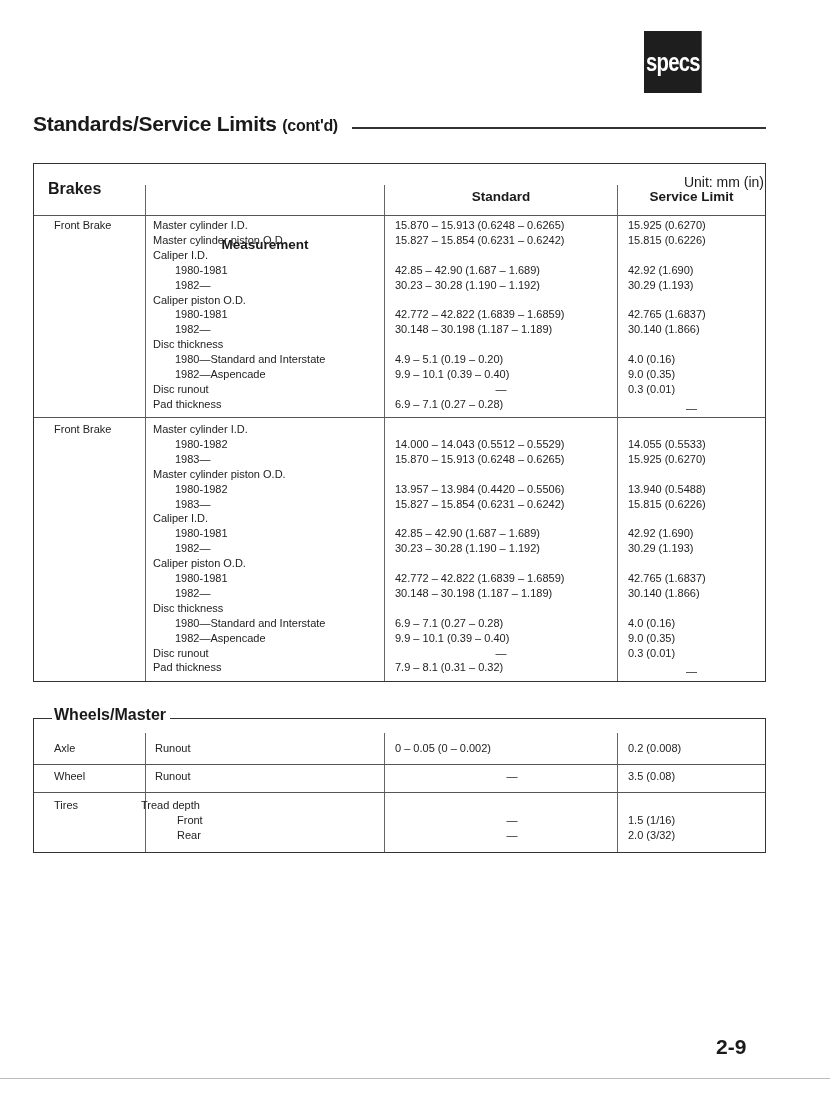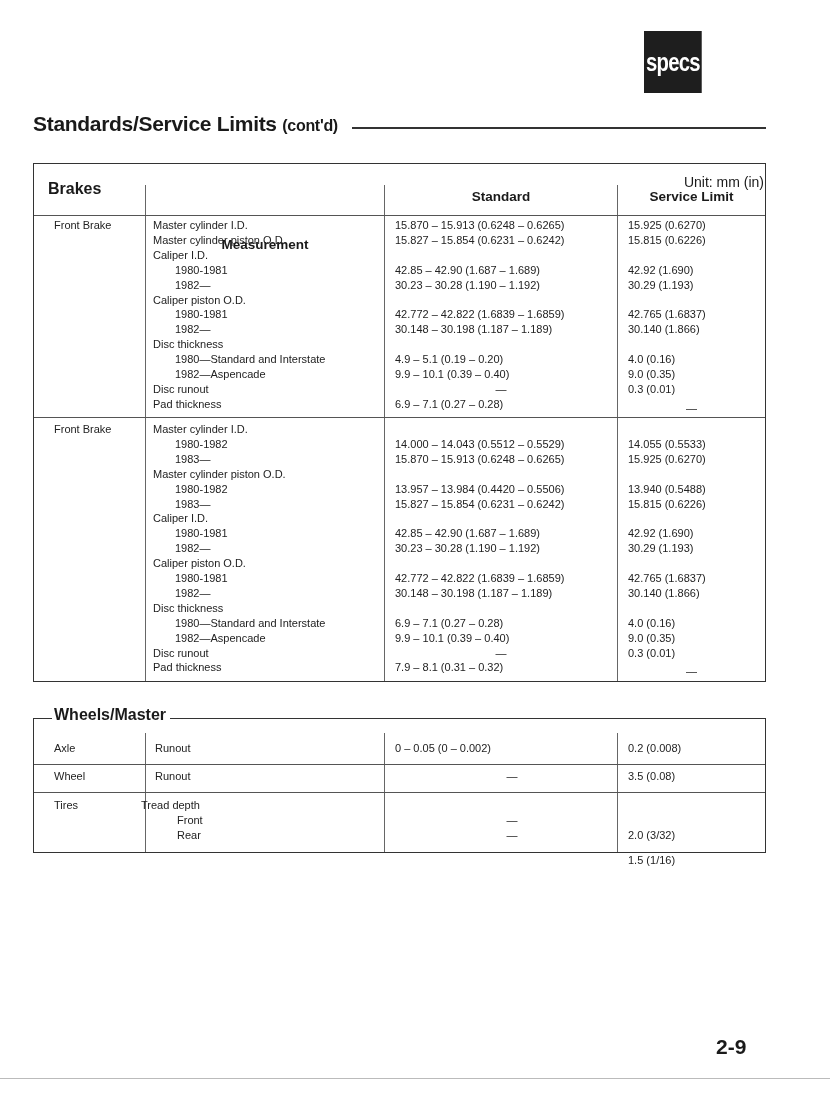--- a/index.html
+++ b/index.html
@@ -173,17 +173,17 @@
 <div class="abs cell" style="left:155px; top:769px;">Runout</div>
 <div class="abs cell center" style="left:385px; width:254px; top:769px;">—</div>
 <div class="abs cell" style="left:628px; top:769px;">3.5 (0.08)</div>
 
 <div class="abs cell" style="left:54px; top:798px;">Tires</div>
 <div class="abs cell" style="left:141px; top:798px;">Tread depth</div>
 <div class="abs cell" style="left:177px; top:813px;">Front</div>
 <div class="abs cell" style="left:177px; top:828px;">Rear</div>
 <div class="abs cell center" style="left:385px; width:254px; top:813px;">—</div>
 <div class="abs cell center" style="left:385px; width:254px; top:828px;">—</div>
-<div class="abs cell" style="left:628px; top:813px;margin-top:40px;">1.5 (1/16)</div>
+<div class="abs cell" style="left:628px; top:813px;">1.5 (1/16)</div>
 <div class="abs cell" style="left:628px; top:828px;">2.0 (3/32)</div>
 
 <div class="abs page-num">2-9</div>
 <div class="abs bottom-rule"></div>
 
 </body></html>

